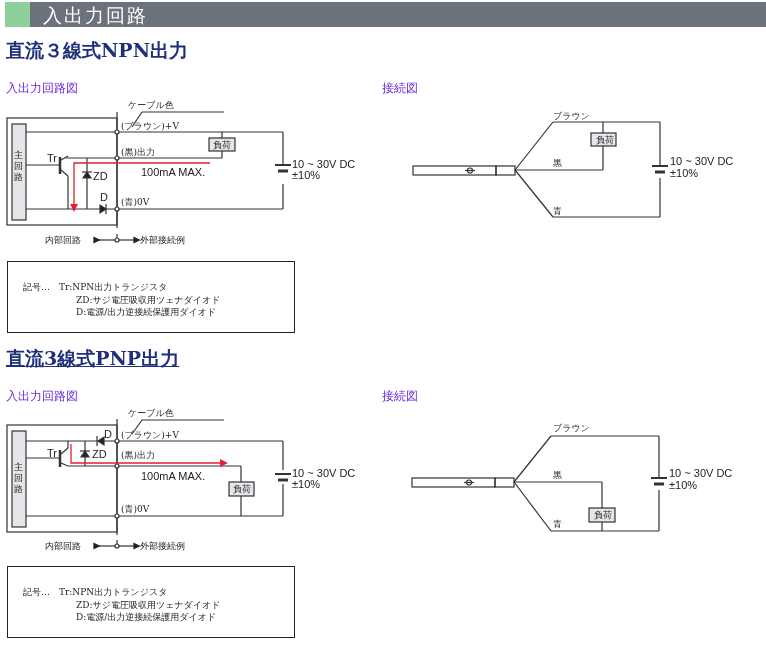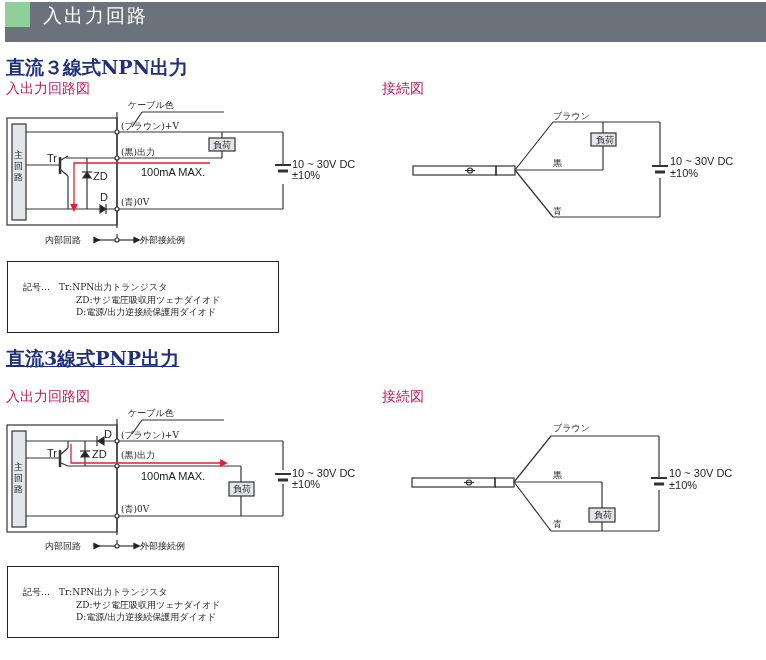--- a/index.html
+++ b/index.html
@@ -1,37 +1,37 @@
 <!DOCTYPE html>
 <html><head>
 <meta charset="utf-8">
 <style>
   html, body { margin:0; padding:0; background:#ffffff; }
   body { width:766px; height:660px; position:relative; overflow:hidden;
          font-family:"DejaVu Serif", serif; color:#111; }
-  .hdr { position:absolute; left:5px; top:2px; width:761px; height:40px; background:#6c727c; }
+  .hdr { position:absolute; left:5px; top:2px; width:761px; height:25px; background:#6c727c; }
   .hdr .accent { position:absolute; left:0; top:0; width:25px; height:25px; background:#8fcf9a; }
   .hdr .title { position:absolute; left:38px; top:1px; color:#fff; font-size:19px; letter-spacing:2px; }
   .sec-title { position:absolute; left:6px; color:#1f2f7a; font-size:19px; font-weight:bold; }
-  .sub-title { position:absolute; font-size:14px; color:#be185d; }
+  .sub-title { position:absolute; font-size:12px; color:#6d28d9; }
   svg { position:absolute; left:0; top:0; }
-  .legend-box { position:absolute; left:7px; width:270px; height:70px; border:1.5px solid #222; background:#fff; }
+  .legend-box { position:absolute; left:7px; width:270px; height:70px; border:1.5px solid #222; background:#fff;padding-left:16px; }
   .legend-box .ln { position:absolute; font-size:9px; white-space:nowrap; color:#222; }
   .t { font-family:"DejaVu Serif", serif; font-size:9px; fill:#222; }
   .ts { font-family:"Liberation Sans", sans-serif; fill:#222; }
 </style>
 </head>
 <body>
 
 <div class="hdr">
   <div class="accent"></div>
   <div class="title">入出力回路</div>
 </div>
 
-<div class="sec-title" style="top:38px;margin-top:17px;">直流３線式NPN出力</div>
+<div class="sec-title" style="top:38px;">直流３線式NPN出力</div>
 <div class="sub-title" style="left:6px; top:80px;">入出力回路図</div>
 <div class="sub-title" style="left:382px; top:80px;">接続図</div>
 
 <div class="sec-title" style="top:346px;text-decoration:underline;">直流3線式PNP出力</div>
 <div class="sub-title" style="left:6px; top:388px;">入出力回路図</div>
 <div class="sub-title" style="left:382px; top:388px;">接続図</div>
 
 <svg width="766" height="660" viewBox="0 0 766 660">
   <defs>
     <marker id="arrRed" markerWidth="6" markerHeight="6" refX="3" refY="3" orient="auto">

